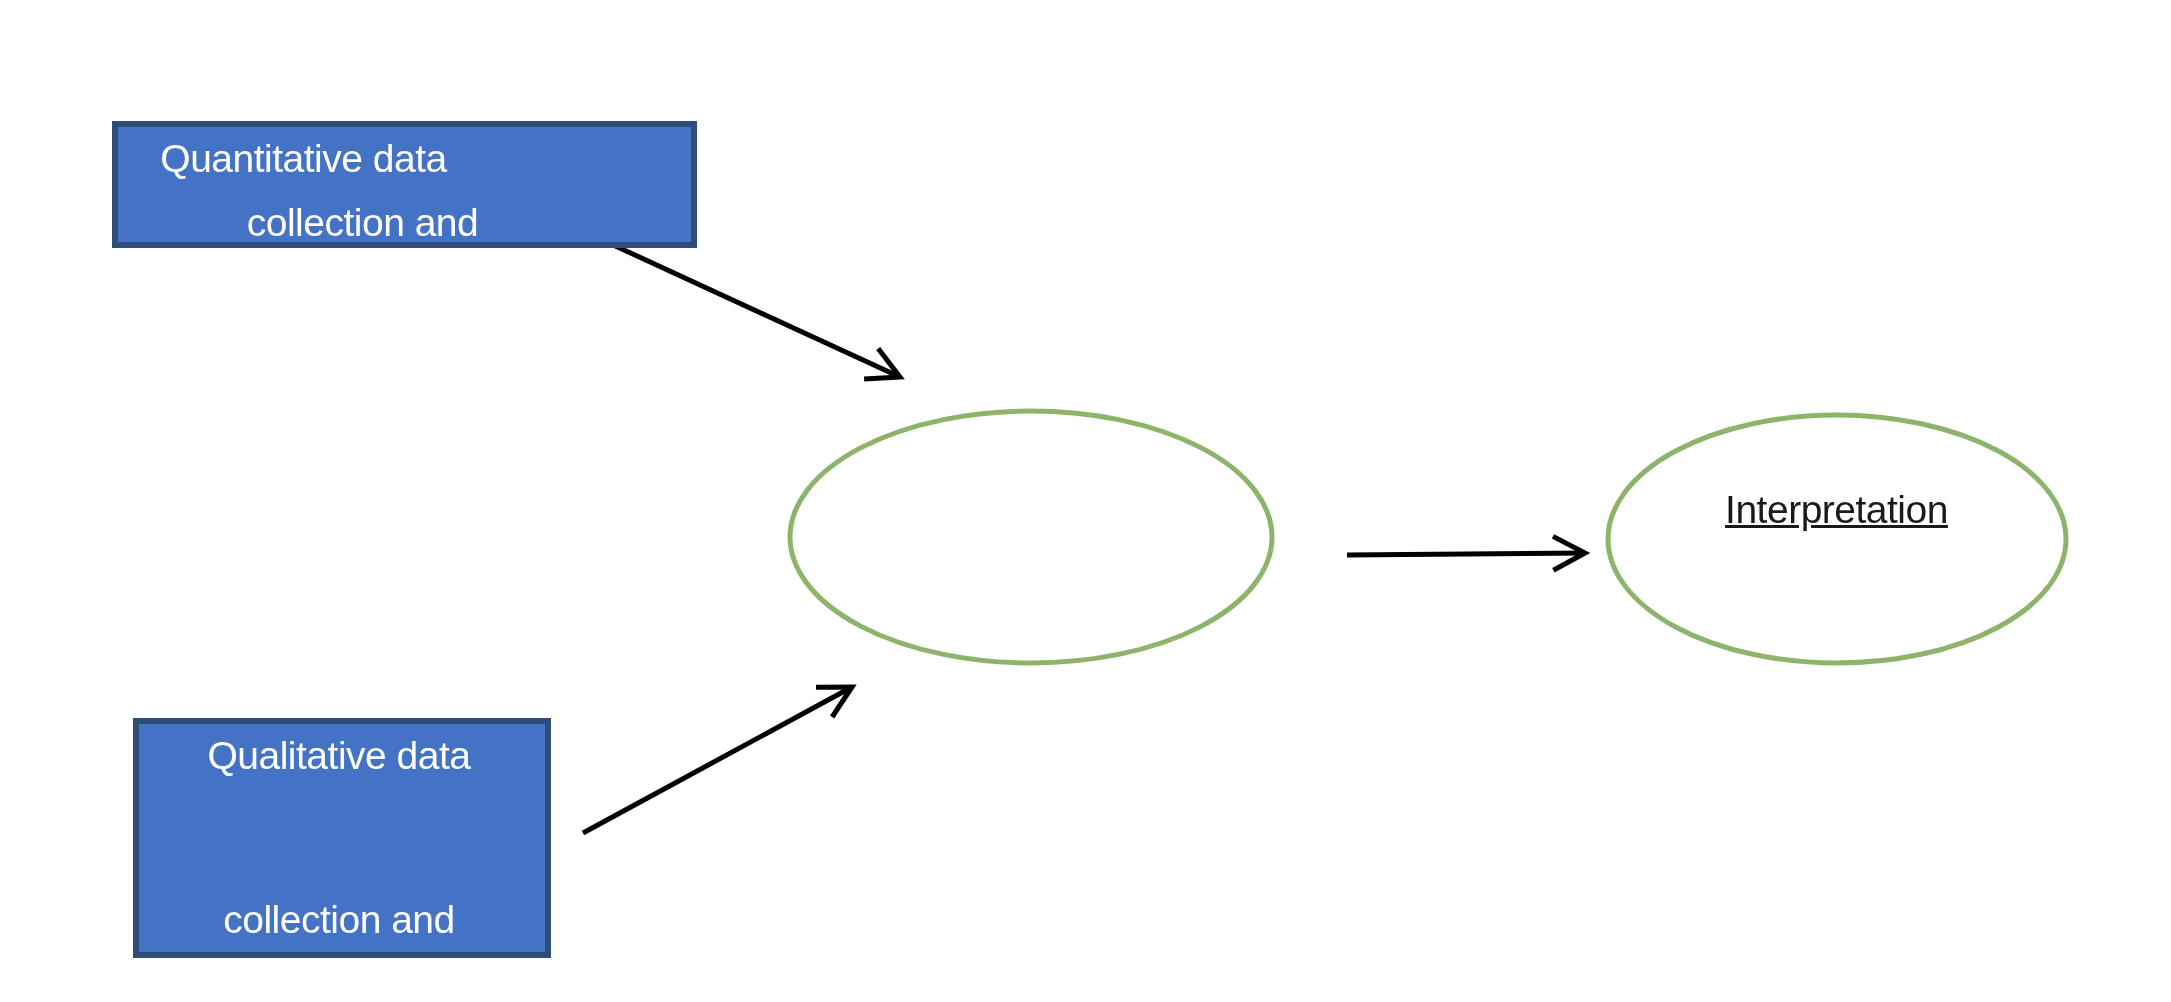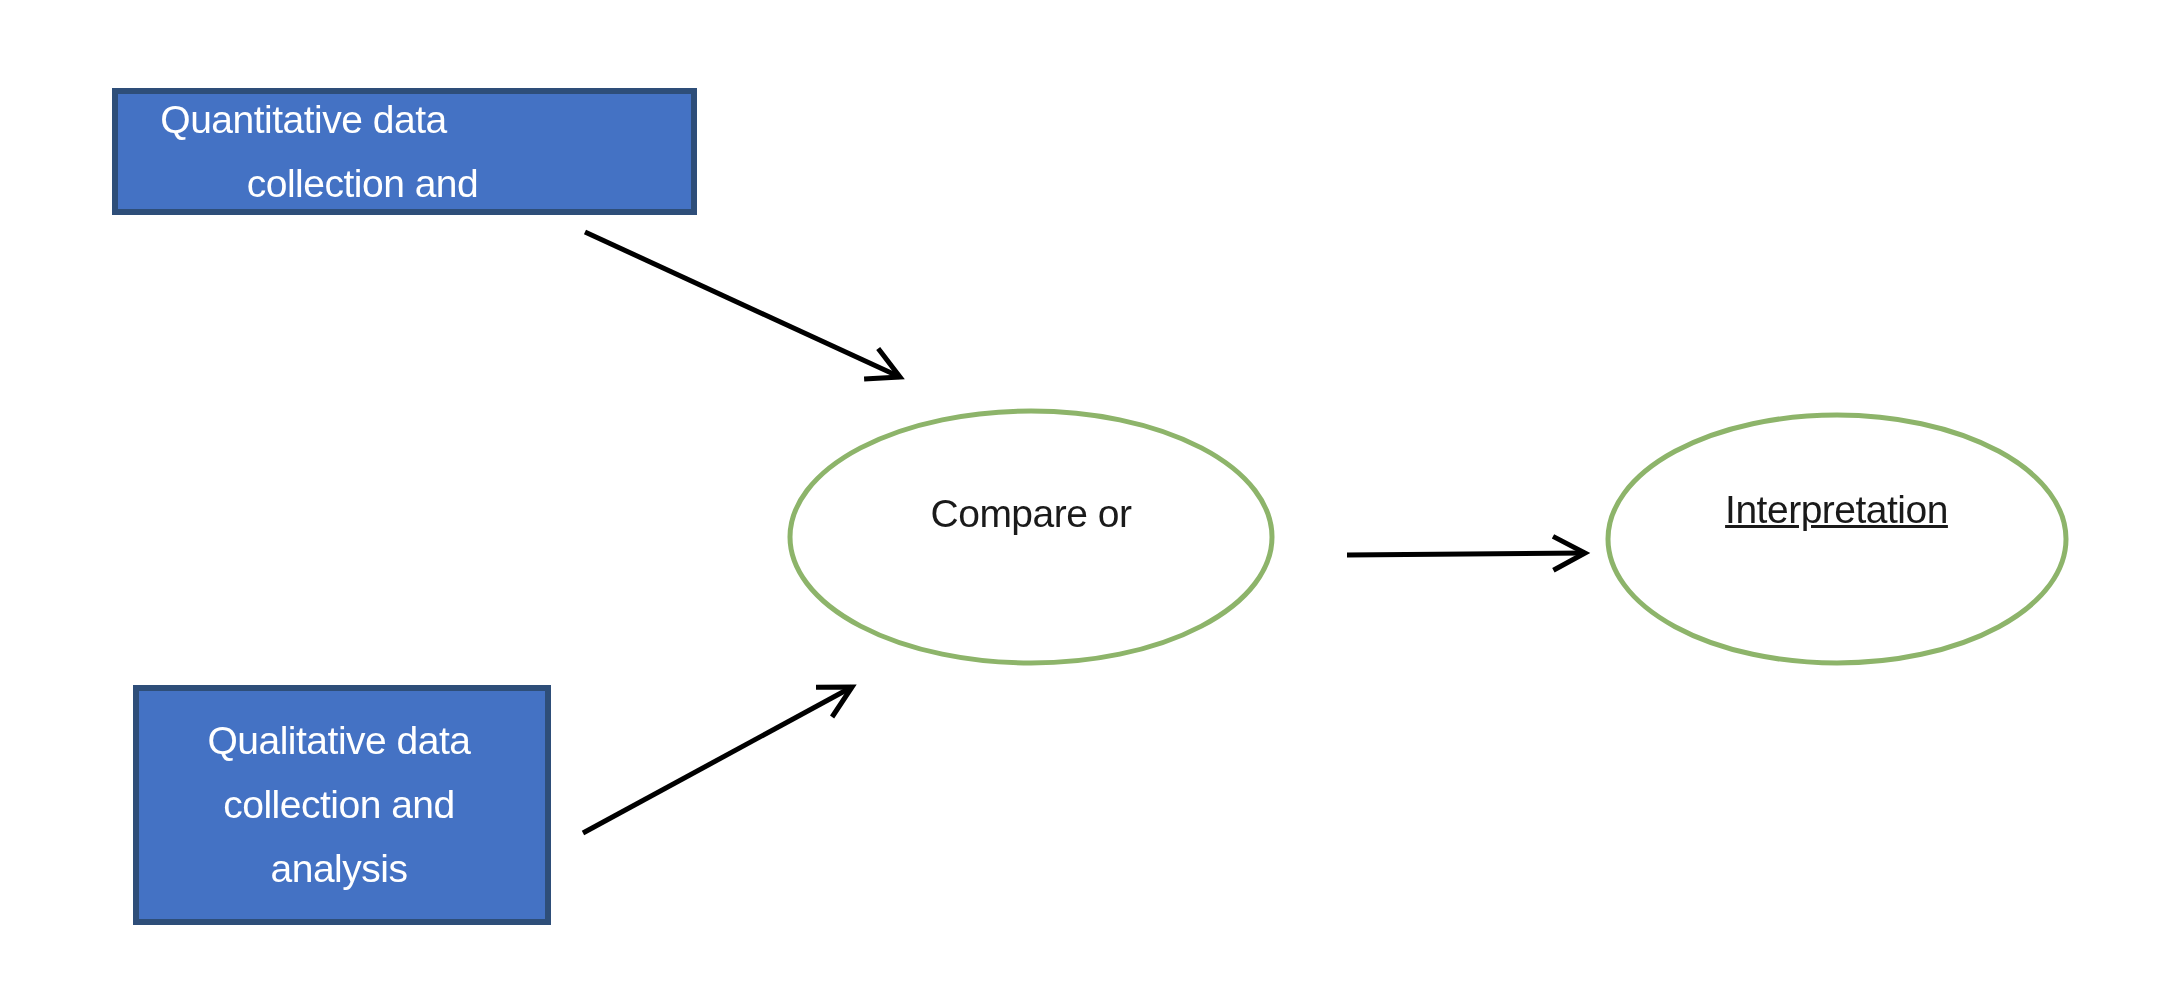--- a/index.html
+++ b/index.html
@@ -22,22 +22,23 @@
     top: 0;
   }
   
   .rect-node {
     position: absolute;
     box-sizing: border-box;
     background: var(--rect-fill, #4472c4);
     border: 6px solid var(--rect-border, #2e4e79);
     display: flex;
     flex-direction: column;
-    justify-content: center;
+    justify-content: space-between;
     color: var(--rect-text, #ffffff);
+    margin-top: 33px;
   }
   .rect-node .line,
   .ellipse-label .line {
     display: block;
     text-align: center;
     font-size: 39px;
     line-height: 64px;
     letter-spacing: -0.5px;
     white-space: nowrap;
   }
@@ -118,24 +119,22 @@
   </svg>
 
   <div class="rect-node" id="quantitative-box">
     <span class="line line-0">Quantitative data</span>
     <span class="line line-1">collection and</span>
   </div>
 
   <div class="rect-node" id="qualitative-box">
     <span class="line line-0">Qualitative data</span>
     <span class="line line-1">collection and</span>
-    <span class="line line-2">analysis</span>
   </div>
 
   <div class="ellipse-label" id="compare-relate-label">
-    <span class="line">Compare or</span>
   </div>
 
   <div class="ellipse-label" id="interpretation-label">
     <span class="line">Interpretation</span>
   </div>
 
 </div>
 
 </body></html>

